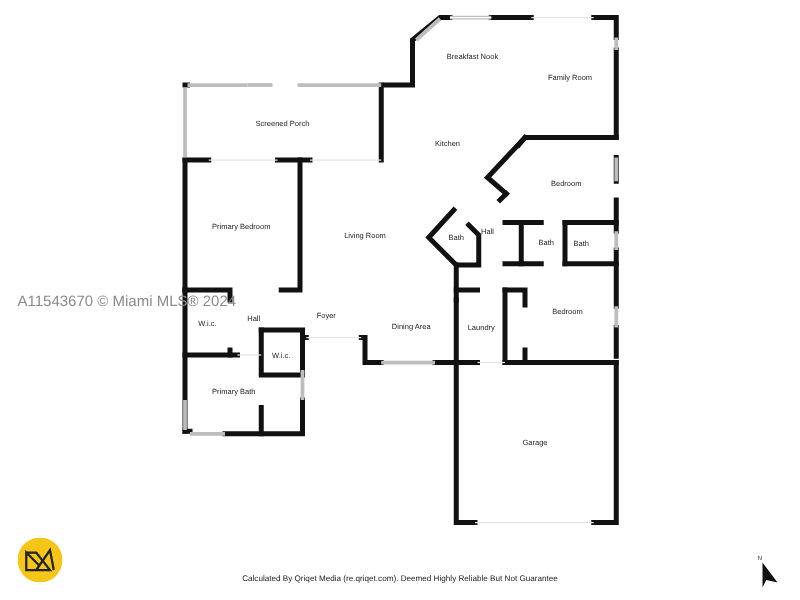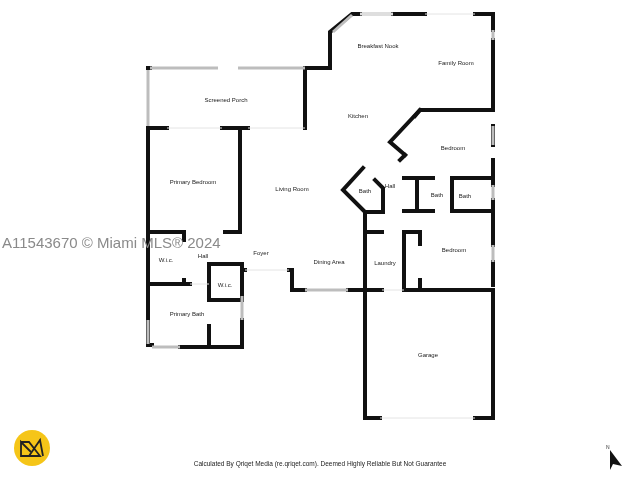--- a/index.html
+++ b/index.html
@@ -5,21 +5,21 @@
   html, body { margin: 0; padding: 0; background: #ffffff; }
   body { width: 640px; height: 480px; position: relative; overflow: hidden;
          font-family: "Liberation Sans", "DejaVu Sans", sans-serif; }
   #plan { position: absolute; left: 0; top: 0; width: 640px; height: 480px; }
   .wall { stroke: #111; stroke-width: 4; fill: none; stroke-linecap: square; }
   .win  { stroke: #bdbdbd; stroke-width: 3; fill: none; }
   .win-in { stroke: #ffffff; stroke-width: 1; fill: none; }
   .open { stroke: #e4e4e4; stroke-width: 1; fill: none; }
   .label { position: absolute; font-size: 6px; color: #222; white-space: nowrap;
            transform: translate(-50%, -50%); }
-  .watermark { position: absolute; left: 2px; top: 234px; font-size: 15px; color: #8a8a8a; }
+  .watermark { position: absolute; left: 14px; top: 234px; font-size: 12px; color: #8a8a8a; }
   .footer { position: absolute; left: 0; width: 640px; top: 460px; text-align: center;
             font-size: 6.5px; color: #222; }
   .logo { position: absolute; left: 14px; top: 430px; width: 36px; height: 36px; }
   .north { position: absolute; left: 603px; top: 442px; }
   .north-n { position: absolute; left: 606px; top: 444px; font-size: 5px; color: #333; }
 </style>
 </head>
 <body>
 
 <svg id="plan" viewBox="0 0 640 480" xmlns="http://www.w3.org/2000/svg">

